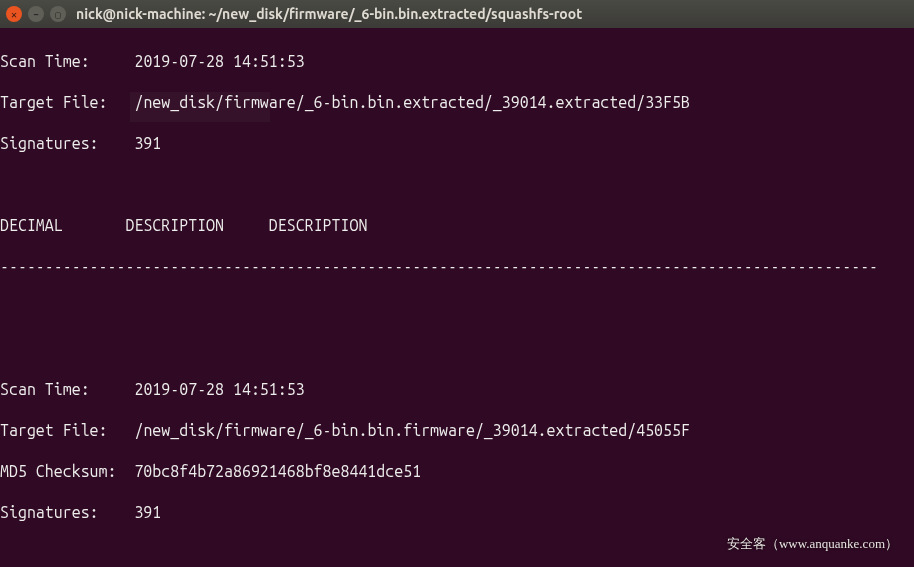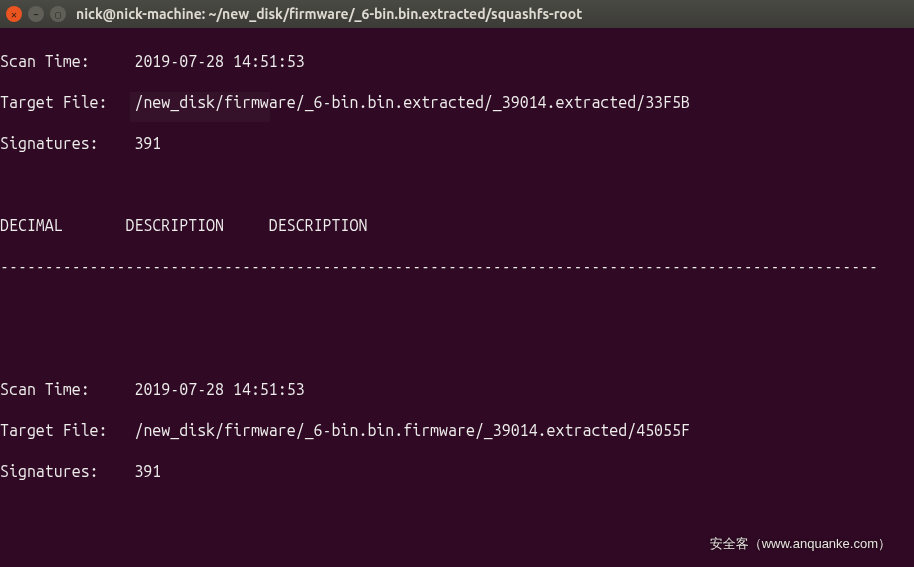--- a/index.html
+++ b/index.html
@@ -32,22 +32,22 @@
   .term {
     padding: 2px 0 0 0;
     font-size: 16px;
     line-height: 20.5px;
     color: #eeeeec;
     white-space: pre;
     letter-spacing: 0;
   }
   .term .line { display: block; }
   .watermark {
-    position:absolute; right:23px; bottom:14px;
-    font-family: Liberation Sans, sans-serif;
+    position:absolute; right:16px; bottom:14px;
+    font-family: Liberation Serif, serif;
     color:#e7e4e0; font-size:13px;
     text-shadow:0 0 3px rgba(0,0,0,.7);
     text-align:center;
   }
   .bg-ghost {
     position:absolute; top:92px; left:130px; width:140px; height:30px;
     background:rgba(255,240,240,.03); pointer-events:none;
   }
 </style>
 </head>
@@ -66,20 +66,21 @@
 <span class="line"><span>Scan Time:</span>     <span>2019-07-28 14:51:53</span></span>
 <span class="line"><span>Target File:</span>   <span>/new_disk/firmware/_6-bin.bin.extracted/_39014.extracted/33F5B</span></span>
 <span class="line"><span>Signatures:</span>    <span>391</span></span>
 <span class="line"> </span>
 <span class="line"><span>DECIMAL</span>       <span>DESCRIPTION</span>     <span>DESCRIPTION</span></span>
 <span class="line">--------------------------------------------------------------------------------------------------</span>
 <span class="line"> </span>
 <span class="line"> </span>
 <span class="line"><span>Scan Time:</span>     <span>2019-07-28 14:51:53</span></span>
 <span class="line"><span>Target File:</span>   <span>/new_disk/firmware/_6-bin.bin.firmware/_39014.extracted/45055F</span></span>
+<span class="line"><span>MD5 Checksum:</span>  <span>70bc8f4b72a86921468bf8e8441dce51</span></span>
 <span class="line"><span>Signatures:</span>    <span>391</span></span>
 
 
 
 
 
 
 
 
 

